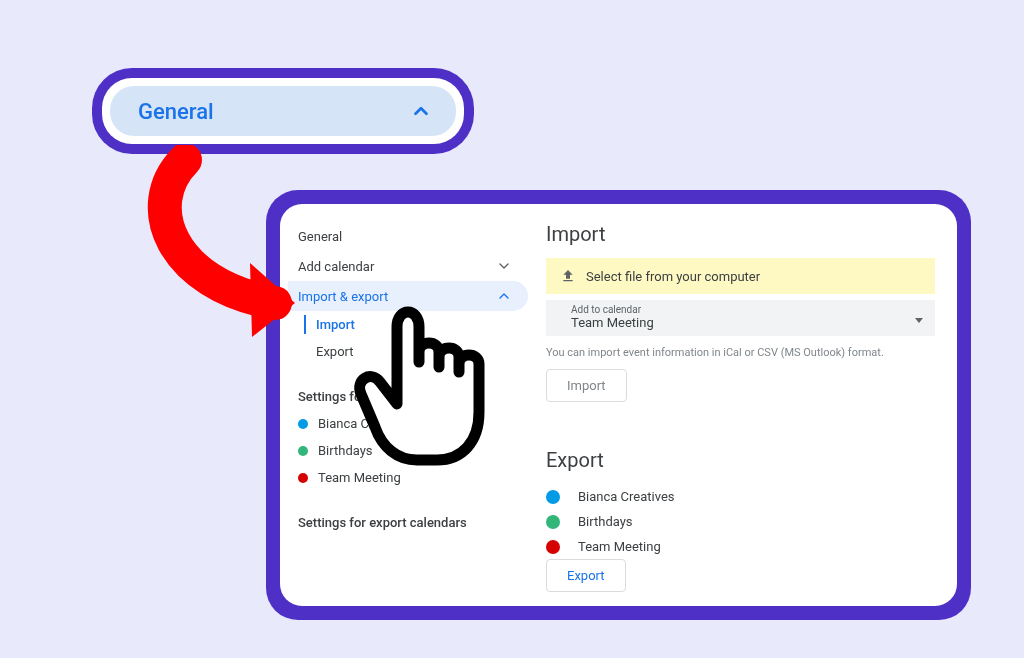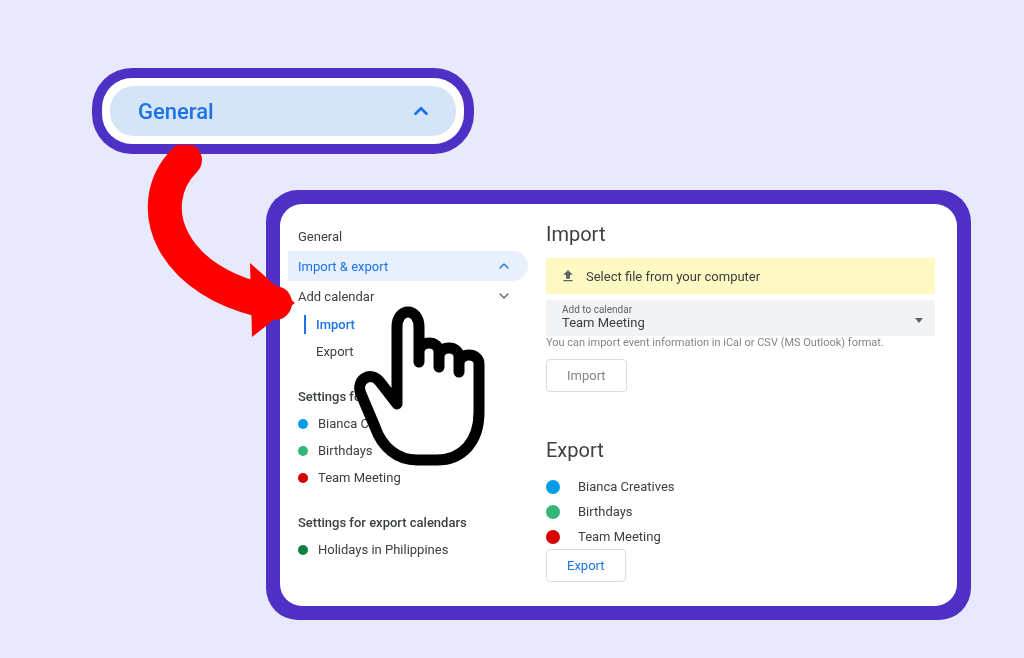--- a/index.html
+++ b/index.html
@@ -136,21 +136,21 @@
       align-items: center;
       margin-bottom: 6px;
     }
     .upload-icon {
       width: 16px;
       height: 16px;
       margin-right: 10px;
     }
     .calendar-select {
       background: #f1f3f4;
-      padding: 4px 16px 6px;
+      padding: 4px 25px 6px;
       font-size: 13px;
       color: #3c4043;
       position: relative;
     }
     .calendar-select .label {
       font-size: 10px;
       color: #5f6368;
     }
     .calendar-select .value {
       font-size: 13px;
@@ -160,21 +160,21 @@
       position: absolute;
       right: 12px;
       top: 50%;
       border-left: 4px solid transparent;
       border-right: 4px solid transparent;
       border-top: 5px solid #5f6368;
     }
     .help-text {
       font-size: 11px;
       color: #80868b;
-      margin-top: 0;
+      margin-top: 10px;
       margin-bottom: 10px;
     }
     .btn {
       display: inline-block;
       padding: 8px 20px;
       border: 1px solid #dadce0;
       border-radius: 4px;
       font-size: 13px;
       color: #80868b;
       background: #fff;
@@ -223,32 +223,32 @@
     </div>
   </div>
 </div>
 
 <div class="settings-panel-wrap">
   <div class="settings-panel">
     <div class="sidebar">
       <div class="nav-item">
         <span>General</span>
       </div>
+      <div class="nav-item">
+        <span>Add calendar</span>
+        <svg class="chevron-icon" viewBox="0 0 24 24" fill="none" stroke="#5f6368" stroke-width="2" stroke-linecap="round" stroke-linejoin="round">
+            <polyline points="6 9 12 15 18 9"></polyline>
+          </svg>
+      </div>
       <div class="nav-item active">
         <span>Import &amp; export</span>
         <svg class="chevron-icon" viewBox="0 0 24 24" fill="none" stroke="#1a73e8" stroke-width="2" stroke-linecap="round" stroke-linejoin="round">
             <polyline points="6 15 12 9 18 15"></polyline>
           </svg>
       </div>
-      <div class="nav-item">
-        <span>Add calendar</span>
-        <svg class="chevron-icon" viewBox="0 0 24 24" fill="none" stroke="#5f6368" stroke-width="2" stroke-linecap="round" stroke-linejoin="round">
-            <polyline points="6 9 12 15 18 9"></polyline>
-          </svg>
-      </div>
       <div class="sub-item active">
         <span>Import</span>
       </div>
       <div class="sub-item">
         <span>Export</span>
       </div>
 
       <div class="section-heading">Settings for my calendars</div>
       <div class="cal-row">
         <span class="dot" style="background:#039be5"></span>
@@ -257,24 +257,20 @@
       <div class="cal-row">
         <span class="dot" style="background:#33b679"></span>
         <span>Birthdays</span>
       </div>
       <div class="cal-row">
         <span class="dot" style="background:#d50000"></span>
         <span>Team Meeting</span>
       </div>
 
       <div class="section-heading">Settings for export calendars</div>
-      <div class="cal-row">
-        <span class="dot" style="background:#0b8043"></span>
-        <span>Holidays in Philippines</span>
-      </div>
     </div>
 
     <div class="main">
       <h2>Import</h2>
       <div class="file-select">
         <svg class="upload-icon" viewBox="0 0 24 24" fill="#5f6368">
             <path d="M9 16h6v-6h4l-7-7-7 7h4v6zm-4 2h14v2H5v-2z"></path>
           </svg>
         <span>Select file from your computer</span>
       </div>

